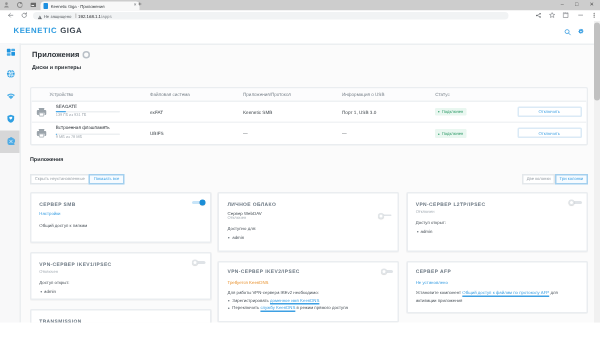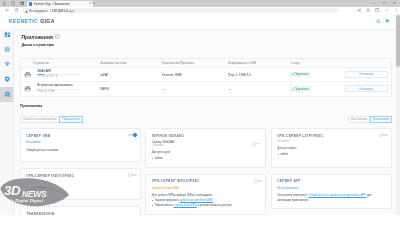--- a/index.html
+++ b/index.html
@@ -422,26 +422,15 @@
         </div>
         <div class="acard" data-name="card-afp">
           <h3 data-name="card-title">СЕРВЕР AFP</h3>
           <div class="alink" data-name="card-subtitle">Не установлено</div>
           <div class="adesc" data-name="card-description"><span data-name="desc-pre">Установите компонент </span><span class="ilink" data-name="desc-link">Общий доступ к файлам по протоколу AFP</span><span data-name="desc-post"> для активации приложения</span></div>
         </div>
       </div>
     </div>
   </div>
 
-    <div class="wm" data-name="watermark-3dnews">
-      <svg width="72" height="34" viewBox="0 0 288 136" data-name="watermark-logo">
-        <path d="M2 48 C14 22, 64 4, 132 10 C200 16, 256 44, 276 76 C248 104, 188 124, 126 120 C60 116, 8 86, 2 48 Z" fill="#8e9094"></path>
-        <path d="M120 44 C170 36, 232 54, 268 76 C228 58, 166 44, 120 44 Z" fill="#6c6f73" opacity=".45"></path>
-        <g font-family="'Liberation Sans',sans-serif" font-style="italic" font-weight="700">
-          <text x="16" y="74" font-size="54" fill="#fbfbfb" letter-spacing="-2">3D</text>
-          <text x="88" y="84" font-size="34" fill="#fbfbfb" letter-spacing="-1">NEWS</text>
-          <text x="14" y="104" font-size="17.5" fill="#f6f6f6">Daily Digital Digest</text>
-        </g>
-      </svg>
-    </div>
   <div class="scrollbar" data-name="scrollbar-track"></div>
   <div class="scrollthumb" data-name="scrollbar-thumb"></div>
 </div>
 
 </body></html>

